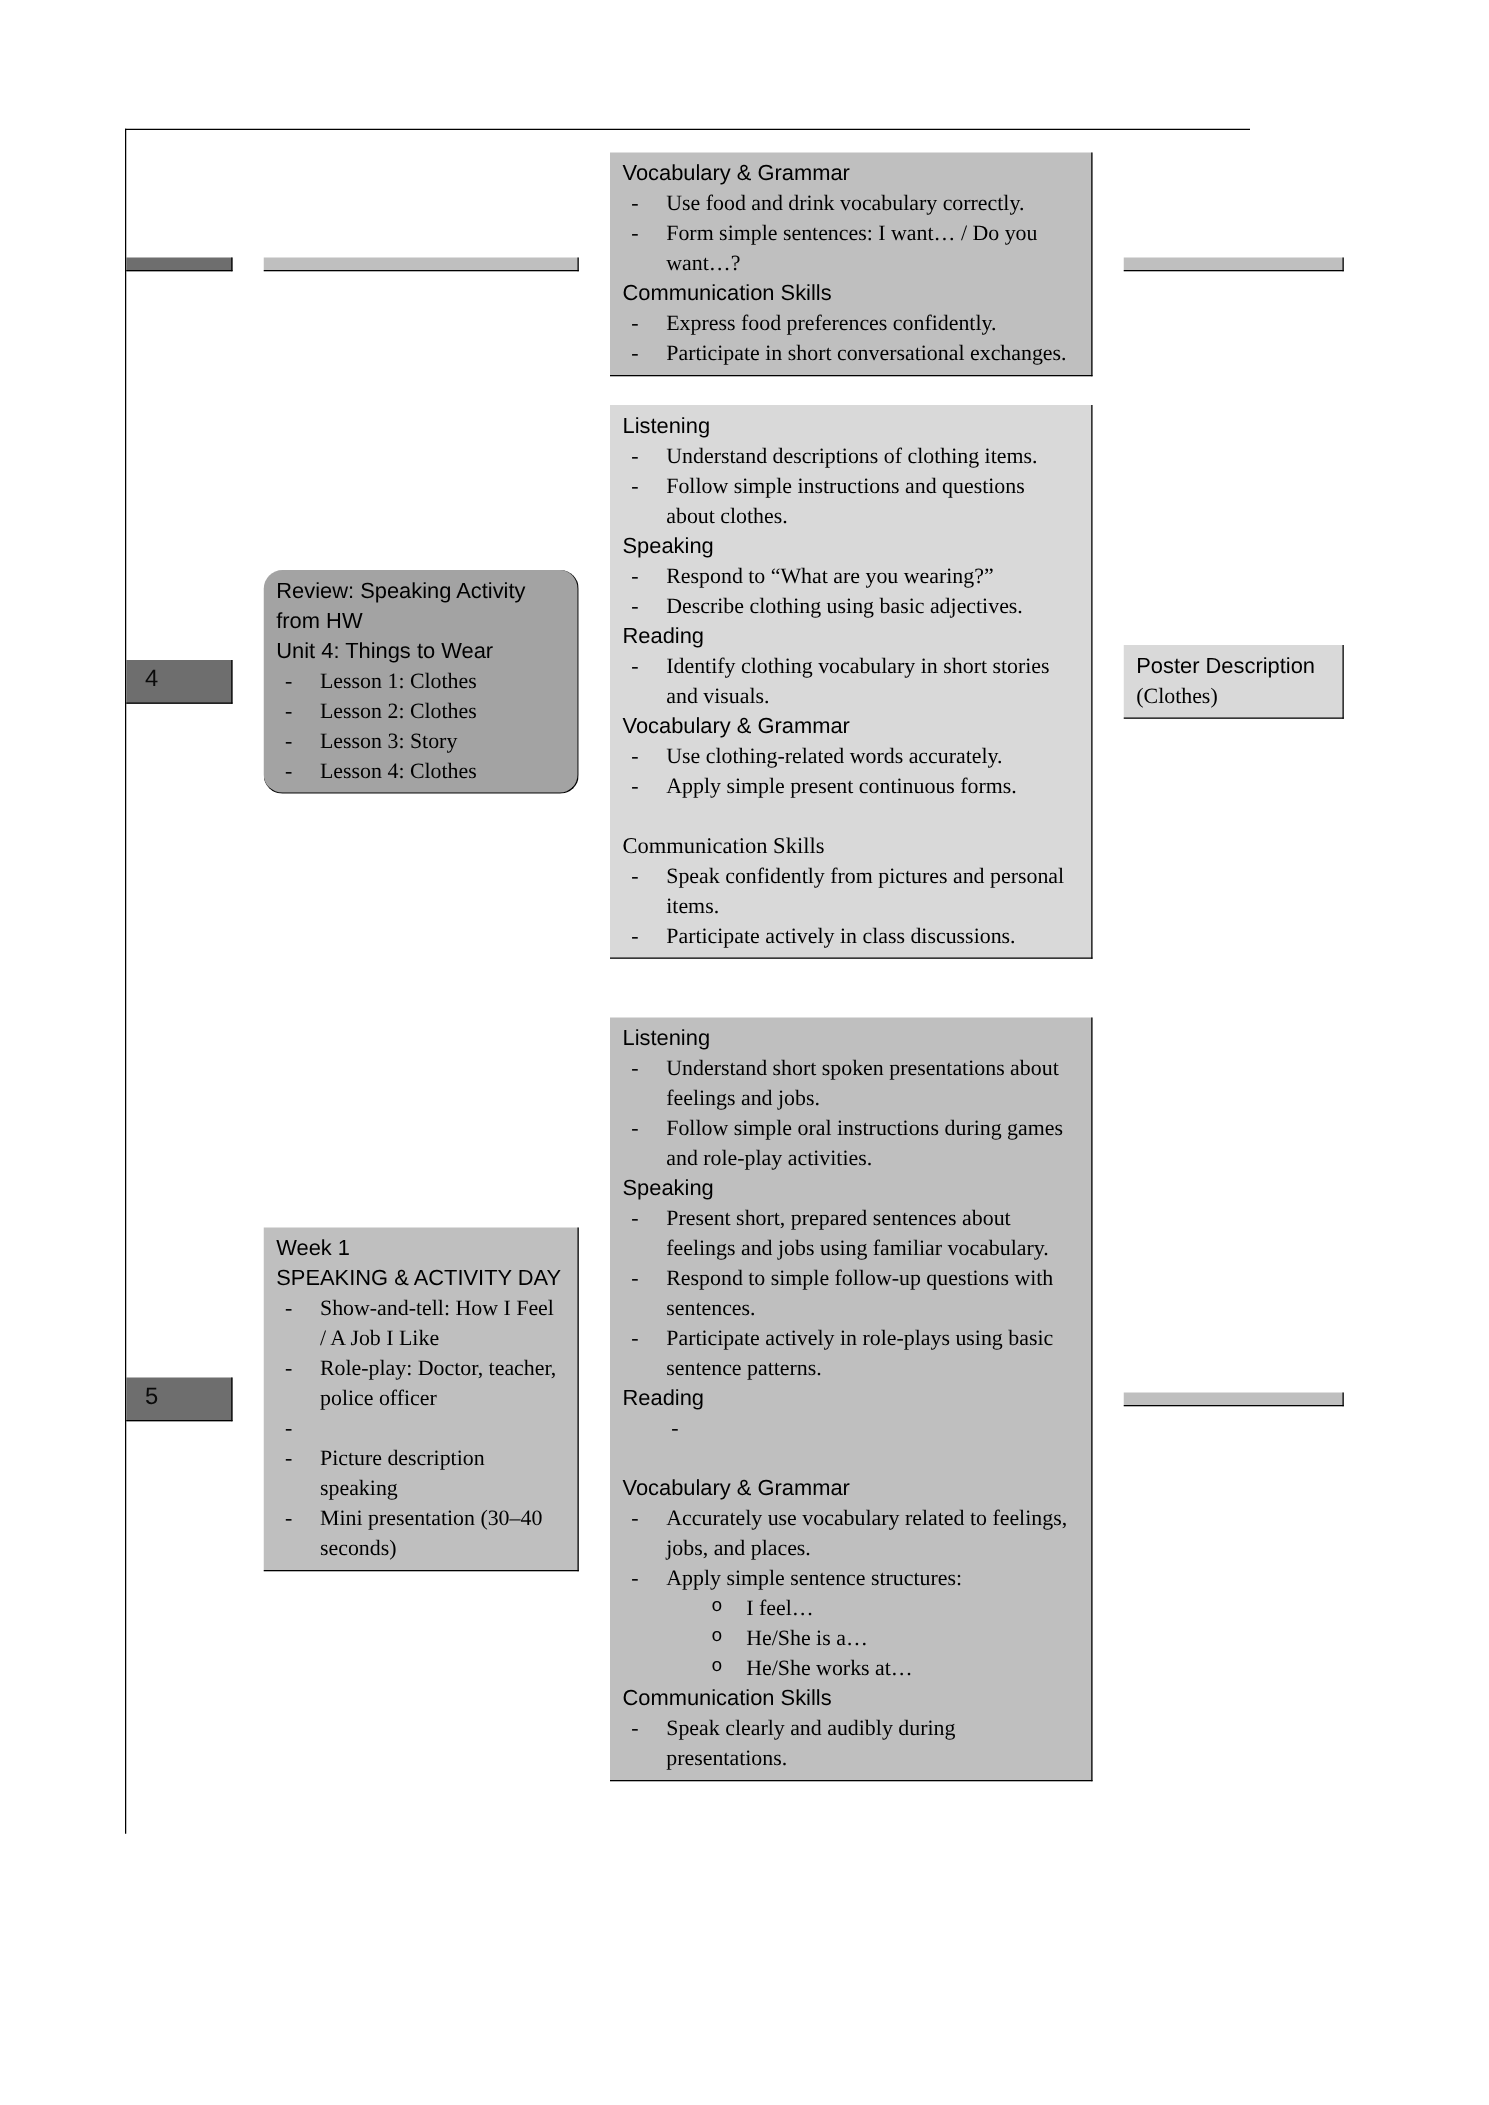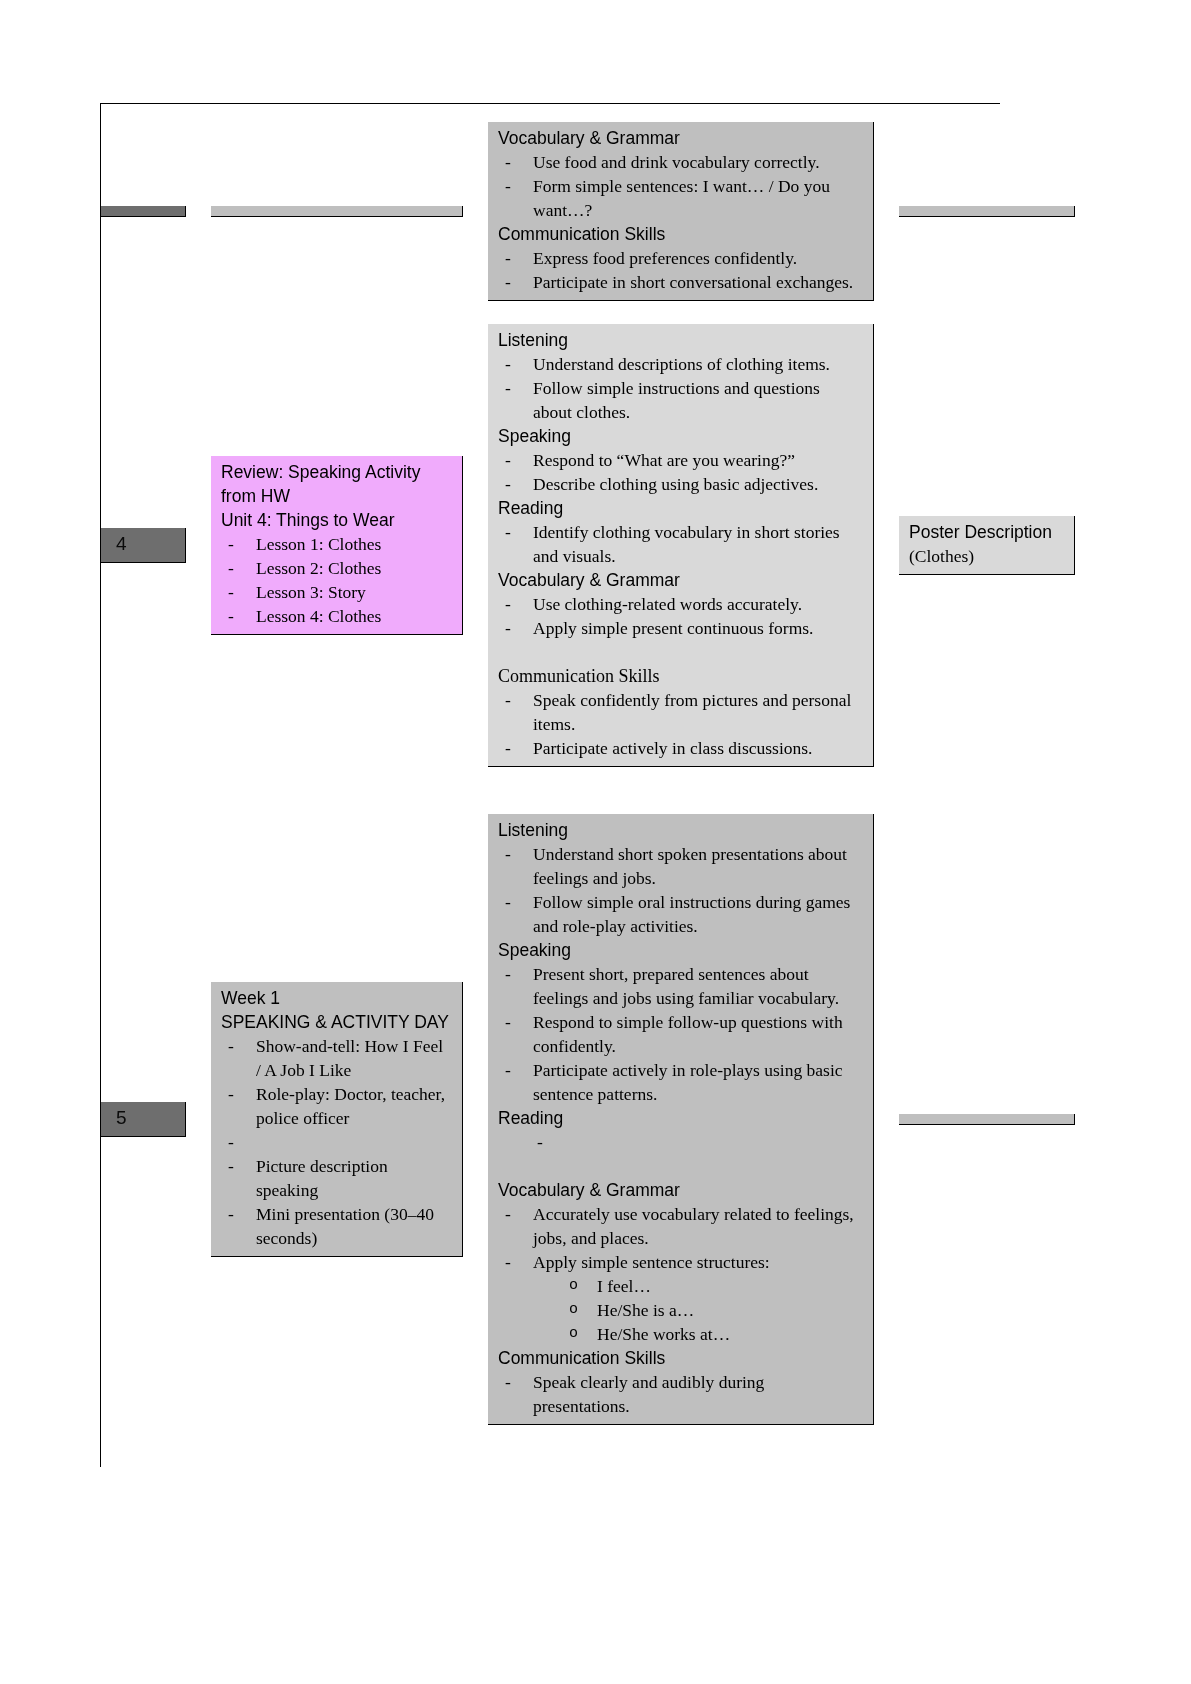--- a/index.html
+++ b/index.html
@@ -64,21 +64,21 @@
           </div>
           <div class="bullet">
             <span class="marker">-</span>
             <span class="btext">Participate in short conversational exchanges.</span>
           </div>
         </div>
         <div class="cell c4" style="background: rgb(191, 191, 191);"></div>
       </div>
       <div class="t-row">
         <div class="cell c1" style="background: rgb(110, 110, 110); color: rgb(10, 10, 10);"><span>4</span></div>
-        <div class="cell c2" style="background: #f0abfc;">
+        <div class="cell c2" style="background: #a3a3a3; border-radius: 15px;">
           <div class="h-sans">Review: Speaking Activity from HW</div>
           <div class="h-sans">Unit 4: Things to Wear</div>
           <div class="bullet">
             <span class="marker">-</span>
             <span class="btext">Lesson 1: Clothes</span>
           </div>
           <div class="bullet">
             <span class="marker">-</span>
             <span class="btext">Lesson 2: Clothes</span>
           </div>
@@ -175,21 +175,21 @@
             <span class="marker">-</span>
             <span class="btext">Follow simple oral instructions during games and role-play activities.</span>
           </div>
           <div class="h-sans">Speaking</div>
           <div class="bullet">
             <span class="marker">-</span>
             <span class="btext">Present short, prepared sentences about feelings and jobs using familiar vocabulary.</span>
           </div>
           <div class="bullet">
             <span class="marker">-</span>
-            <span class="btext">Respond to simple follow-up questions with confidently.</span>
+            <span class="btext">Respond to simple follow-up questions with sentences.</span>
           </div>
           <div class="bullet">
             <span class="marker">-</span>
             <span class="btext">Participate actively in role-plays using basic sentence patterns.</span>
           </div>
           <div class="h-sans">Reading</div>
           <div class="bullet indent">
             <span class="marker">-</span>
           </div>
           <div class="gap"></div>

